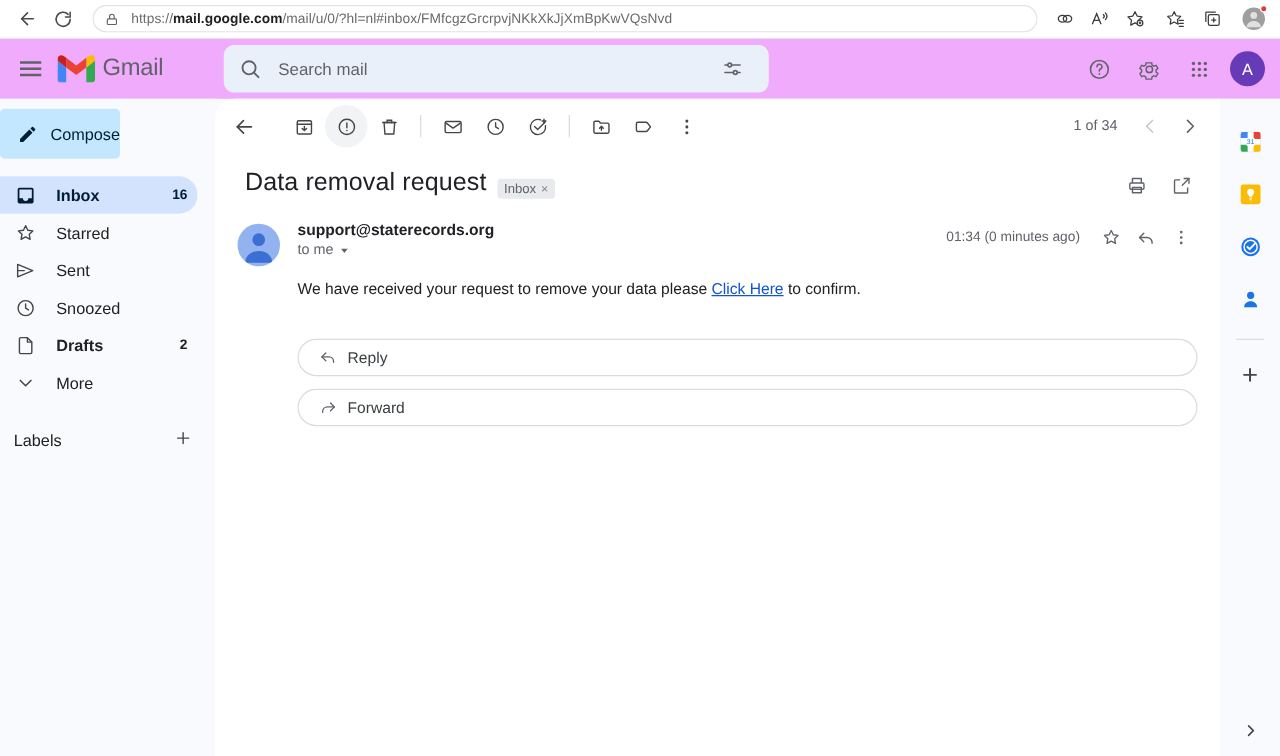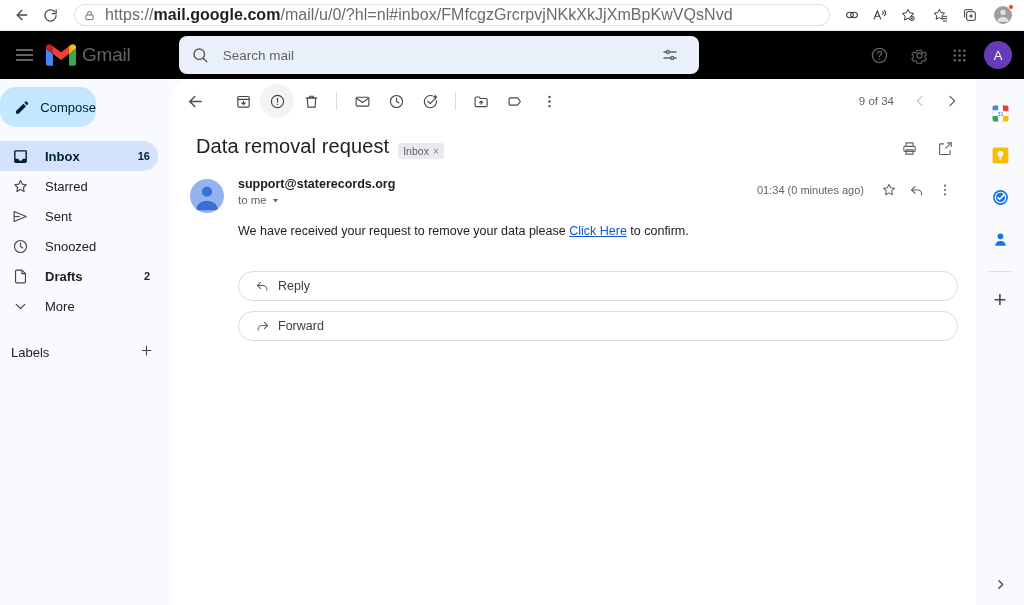--- a/index.html
+++ b/index.html
@@ -31,21 +31,21 @@
     margin: 0 6px 0 10px;
     background: #ffffff;
     border-radius: 12px;
     display: flex;
     align-items: center;
     padding: 0 10px;
     box-shadow: inset 0 0 0 1px #e3e3e3;
   }
   .lock-icon { margin-right: 10px; display:flex; color:#5f6368; }
   .url-text {
-    font-size: 16px;
+    font-size: 11px;
     color: #6b6b6b;
     white-space: nowrap;
     overflow: hidden;
     letter-spacing: 0.05px;
   }
   .url-text b { color: #1f1f1f; font-weight: 700; }
   .tb-icons { display: flex; align-items: center; gap: 2px; }
   .tb-icon {
     width: 28px; height: 28px;
     display: flex; align-items: center; justify-content: center;
@@ -78,21 +78,21 @@
   .chrome-divider {
     height: 1px; background: #e8e8e8; width: 100%;
   }
 
   
   .gmail { display: flex; flex-direction: column; height: 575px; background:#f8fafd; }
 
   .gm-header {
     height: 48px;
     display: flex; align-items: center;
-    background: #000000;
+    background: #f0abfc;
     padding: 0 8px 0 4px;
     flex: 0 0 auto;
   }
   .hamburger {
     width: 40px; height: 40px;
     display:flex; align-items:center; justify-content:center;
     color:#5f6368;
   }
   .hamburger span {
     display:block; width:17px; height:2px; background:#5f6368;
@@ -105,21 +105,21 @@
   .hamburger span::after { top:5px; }
 
   .brand { display:flex; align-items:center; gap: 6px; margin-left: 2px; }
   .gm-logo { width: 30px; height: 24px; }
   .gm-wordmark {
     font-size: 19px; color: #5f6368; letter-spacing: -0.2px;
   }
 
   .search-wrap {
     margin-left: 48px;
-    width: 520px;
+    width: 436px;
     height: 38px;
     background: #eaf0fa;
     border-radius: 8px;
     display: flex; align-items: center;
     padding: 0 12px;
   }
   .search-icon { color:#5f6368; display:flex; margin-right: 14px; }
   .search-input {
     flex: 1;
     border: none; outline: none; background: transparent;
@@ -159,21 +159,21 @@
     width: 172px;
     background: #f8fafd;
     padding-top: 8px;
     flex: 0 0 auto;
   }
   .compose {
     display: flex; align-items: center;
     height: 40px;
     width: 96px;
     background: #c2e7ff;
-    border-radius: 16px;
+    border-radius: 4px;
     margin: 0 0 14px 0;
     padding-left: 14px;
     gap: 10px;
     color: #001d35;
   }
   .compose-label { font-size: 13px; }
   .nav-item {
     display: flex; align-items: center;
     height: 30px;
     margin-right: 14px;
@@ -594,21 +594,21 @@
           <svg width="17" height="17" viewBox="0 0 24 24" fill="currentColor">
               <circle cx="12" cy="5.5" r="1.7"></circle>
               <circle cx="12" cy="12" r="1.7"></circle>
               <circle cx="12" cy="18.5" r="1.7"></circle>
             </svg>
         </div>
 
         <div class="tb-spacer"></div>
 
         <div class="pager">
-          <span class="pager-text">9 of 34</span>
+          <span class="pager-text">1 of 34</span>
           <span class="pager-btn disabled">
             <svg width="16" height="16" viewBox="0 0 24 24" fill="none" stroke="currentColor" stroke-width="1.8" stroke-linecap="round" stroke-linejoin="round">
                 <polyline points="15 5 8 12 15 19"></polyline>
               </svg>
           </span>
           <span class="pager-btn">
             <svg width="16" height="16" viewBox="0 0 24 24" fill="none" stroke="currentColor" stroke-width="1.9" stroke-linecap="round" stroke-linejoin="round">
                 <polyline points="9 5 16 12 9 19"></polyline>
               </svg>
           </span>

